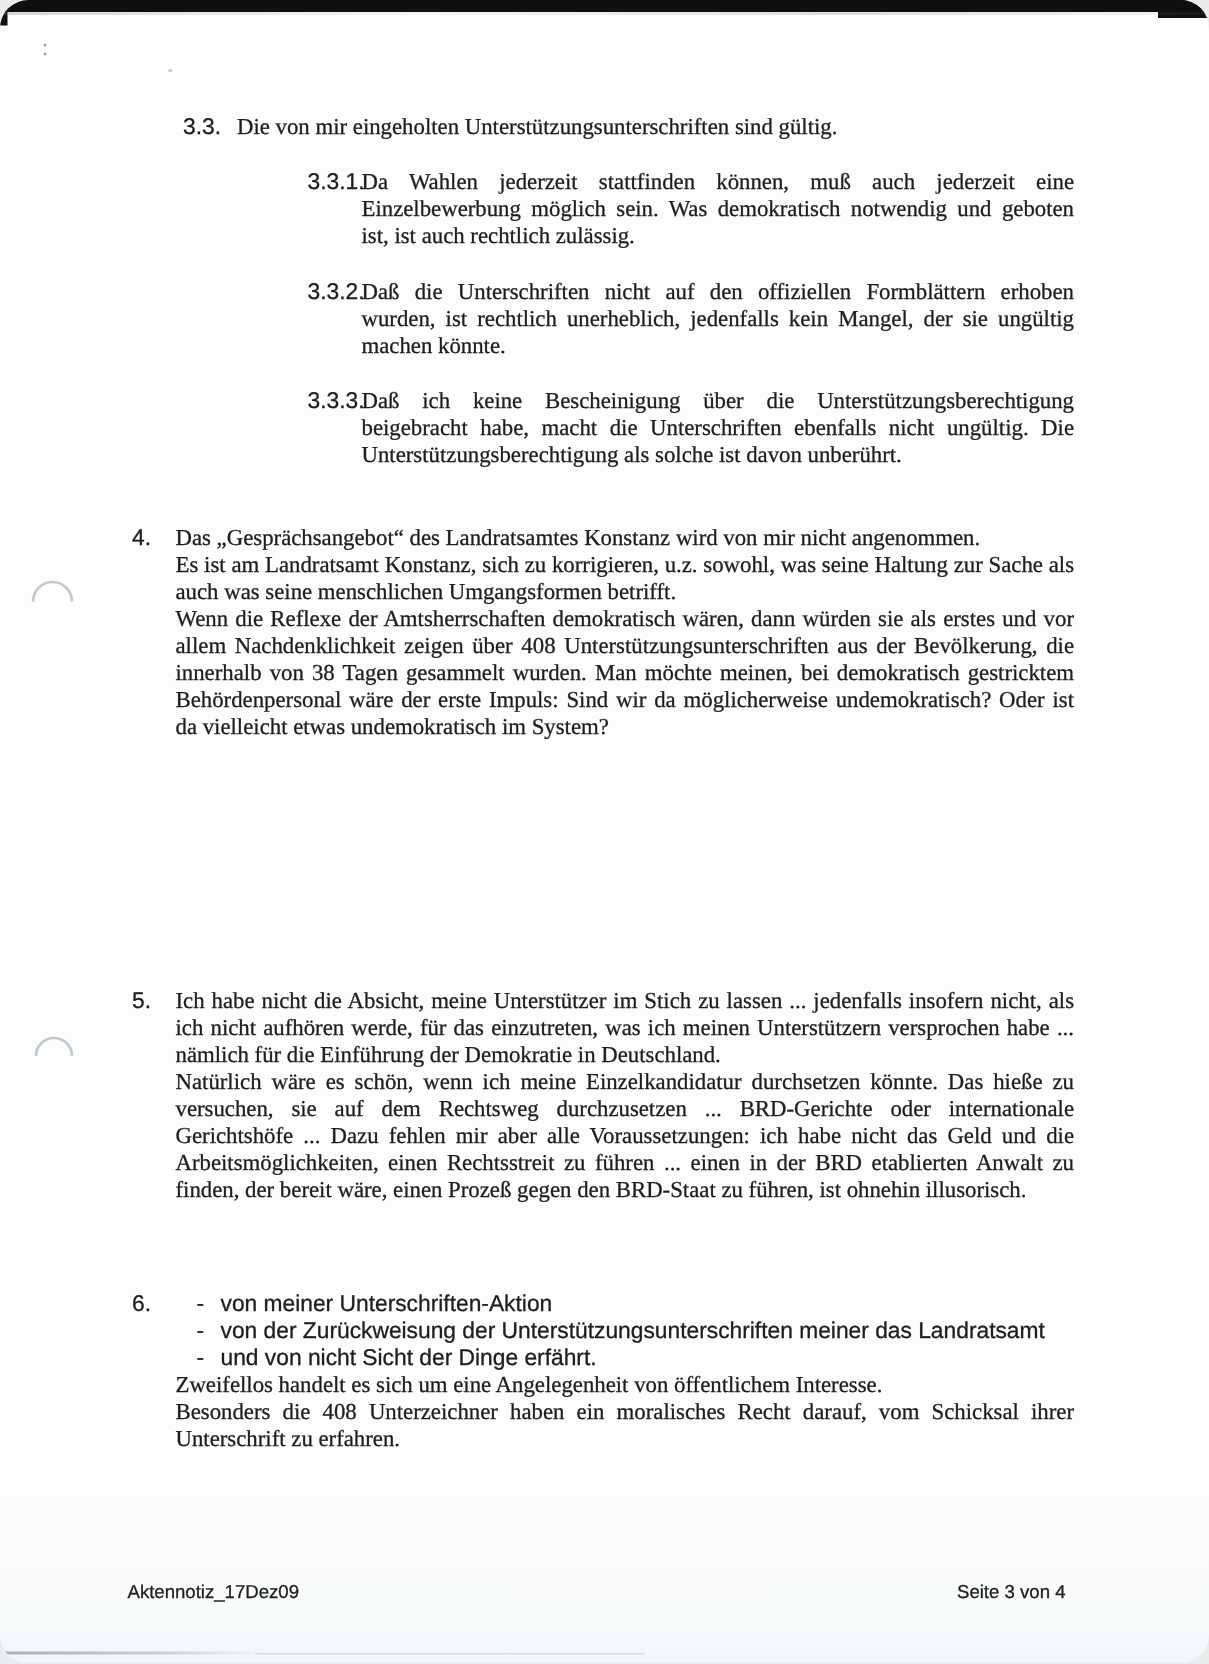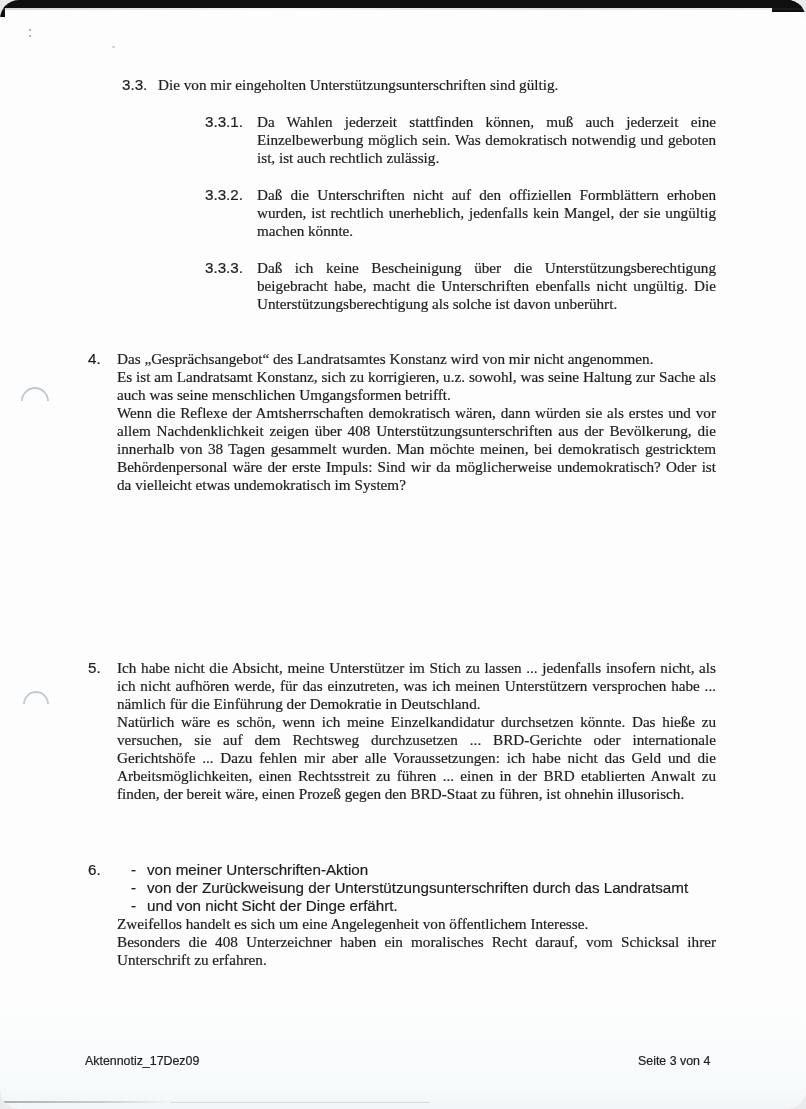--- a/index.html
+++ b/index.html
@@ -38,21 +38,21 @@
   .block { position:absolute; font-size:15.2px; line-height:18px; }
   .block p { margin:0;font-family:Liberation Serif, serif; }
   .num { position:absolute; left:0; top:0; white-space:nowrap; }
   .body p.j { text-align:justify; }
 
   .b33  { left:122px; top:76px;  width:594px; }
   .b33 .body  { margin-left:36px; }
   .b331 { left:205px; top:113px; width:511px; }
   .b332 { left:205px; top:186px; width:511px; }
   .b333 { left:205px; top:259px; width:511px; }
-  .b331 .body, .b332 .body, .b333 .body { margin-left:52px; }
+  .b331 .body, .b332 .body, .b333 .body { margin-left:36px; }
   .b4   { left:88px;  top:350px; width:628px; }
   .b5   { left:88px;  top:659px; width:628px; }
   .b6   { left:88px;  top:861px; width:628px; }
   .b4 .body, .b5 .body, .b6 .body { margin-left:29px; }
 
   .bullet { display:flex; margin-left:14px; text-align:left; }
   .bullet .dash { width:16px; flex:0 0 16px; }
 
   .footer-left  { position:absolute; left:85px;  top:1054px; font-size:12.4px; line-height:15px; }
   .footer-right { position:absolute; left:638px; top:1054px; font-size:12.4px; line-height:15px; }
@@ -125,21 +125,21 @@
 
   <section class="block b6">
     <span class="num">6.</span>
     <div class="body">
       <div class="bullet">
         <span class="dash">-</span>
         <span>von meiner Unterschriften-Aktion</span>
       </div>
       <div class="bullet">
         <span class="dash">-</span>
-        <span>von der Zurückweisung der Unterstützungsunterschriften durch das Landratsamt</span>
+        <span>von der Zurückweisung der Unterstützungsunterschriften meiner das Landratsamt</span>
       </div>
       <div class="bullet">
         <span class="dash">-</span>
         <span>und von nicht Sicht der Dinge erfährt.</span>
       </div>
       <p class="j">Zweifellos handelt es sich um eine Angelegenheit von öffentlichem Interesse.</p>
       <p class="j">Besonders die 408 Unterzeichner haben ein moralisches Recht darauf, vom Schicksal ihrer Unterschrift zu erfahren.</p>
     </div>
   </section>
 

